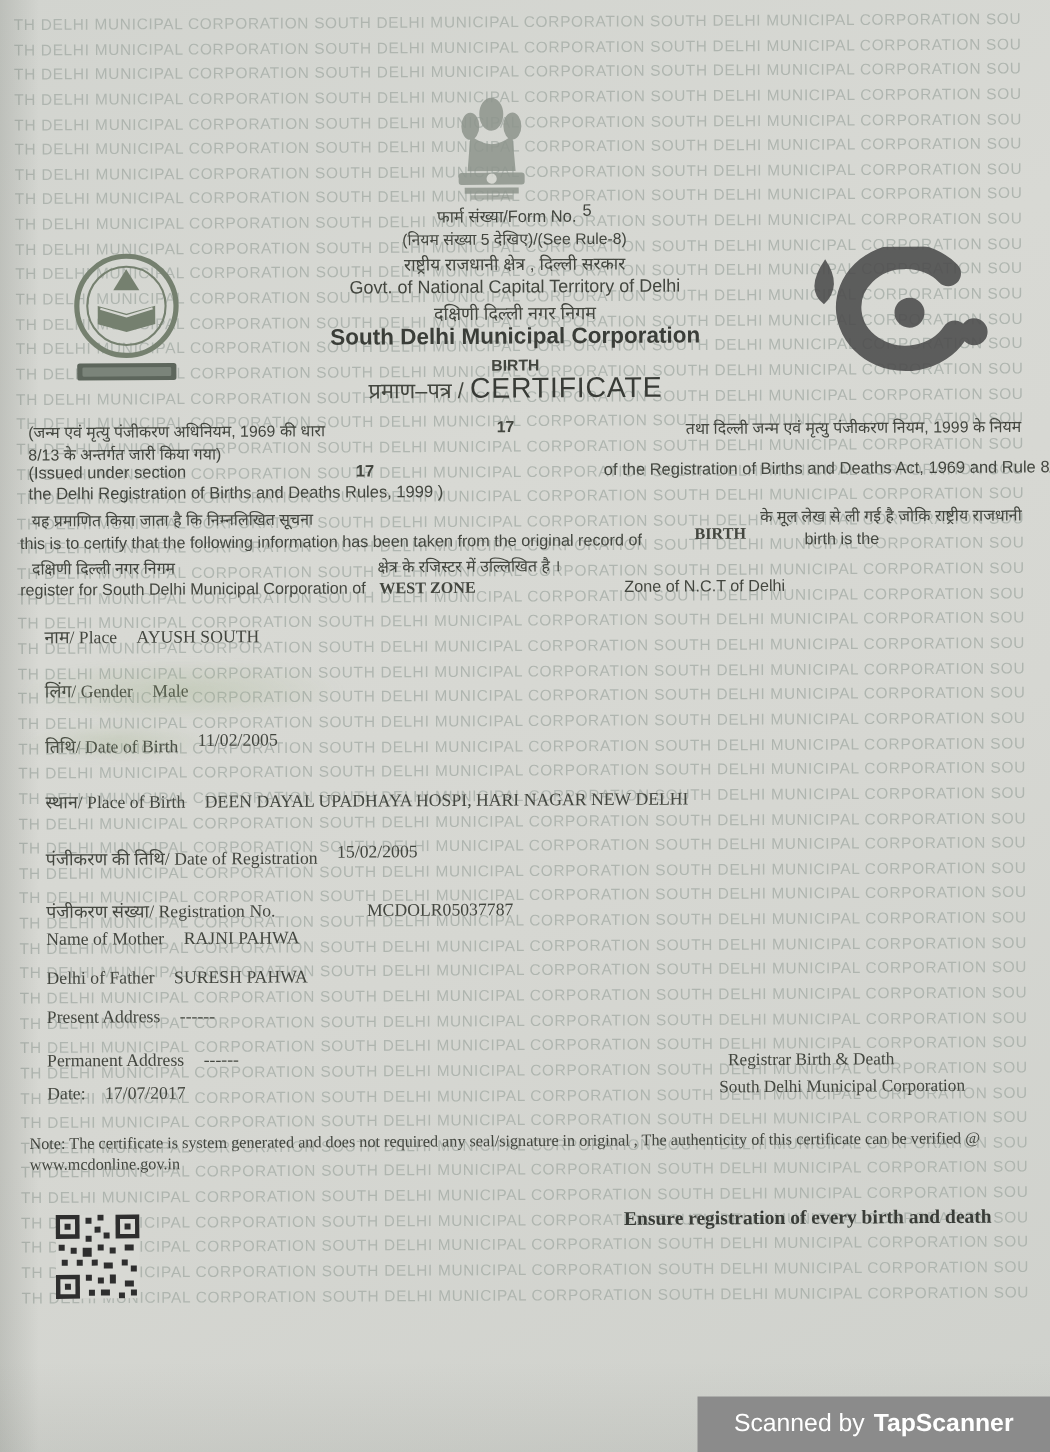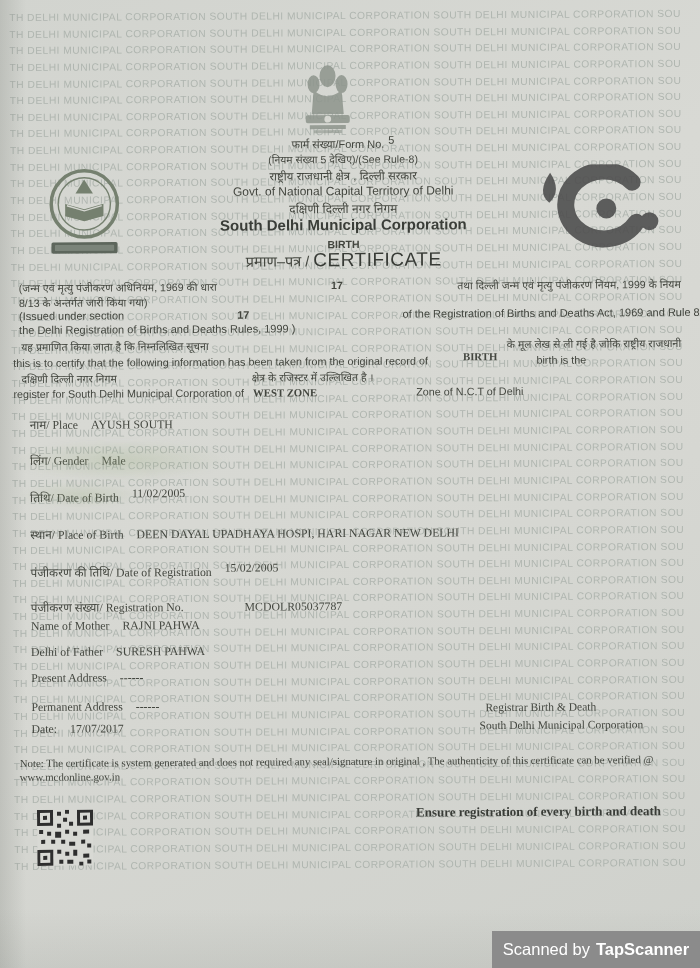--- a/index.html
+++ b/index.html
@@ -77,21 +77,21 @@
   .qr{position:absolute;left:35px;top:808px;}
   .mcd-logo{position:absolute;left:288px;top:798px;width:100px;text-align:center;}
   .mcd-logo .txt{font-family:"Liberation Serif",serif;font-style:italic;font-weight:700;
     font-size:11.5px;color:#3c3f3a;border-bottom:2px solid #4a4d47;display:inline-block;padding:0 2px;}
   .slogan{left:414px;top:805px;font-size:13px;font-weight:600;color:#393c37;font-family:"Liberation Serif",serif;}
   
   .emblem{position:absolute;left:302px;top:62px;}
   .sdmc{position:absolute;left:42px;top:164px;}
   .stamp{position:absolute;left:538px;top:166px;opacity:.88;}
   
-  .scanbar{position:absolute;right:0;bottom:0;width:208px;height:37px;background:#8b8b8b;
+  .scanbar{position:absolute;right:0;bottom:0;width:235px;height:37px;background:#8b8b8b;
     display:flex;align-items:center;justify-content:center;color:#fff;font-size:16.5px;z-index:5;}
   .scanbar .brand{font-weight:700;margin-left:6px;}
 </style>
 </head>
 <body>
 
 <div id="page">
   <div id="tilt">
 
     <div id="wm">

